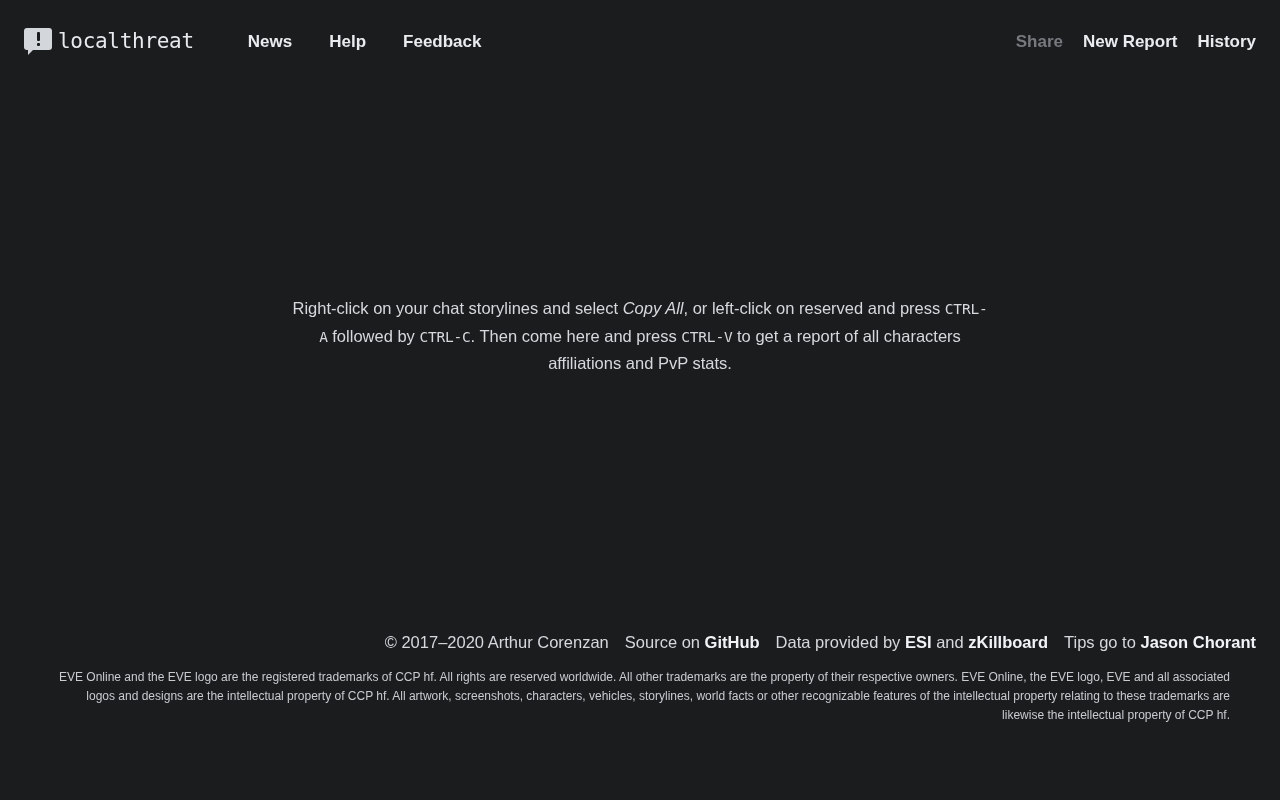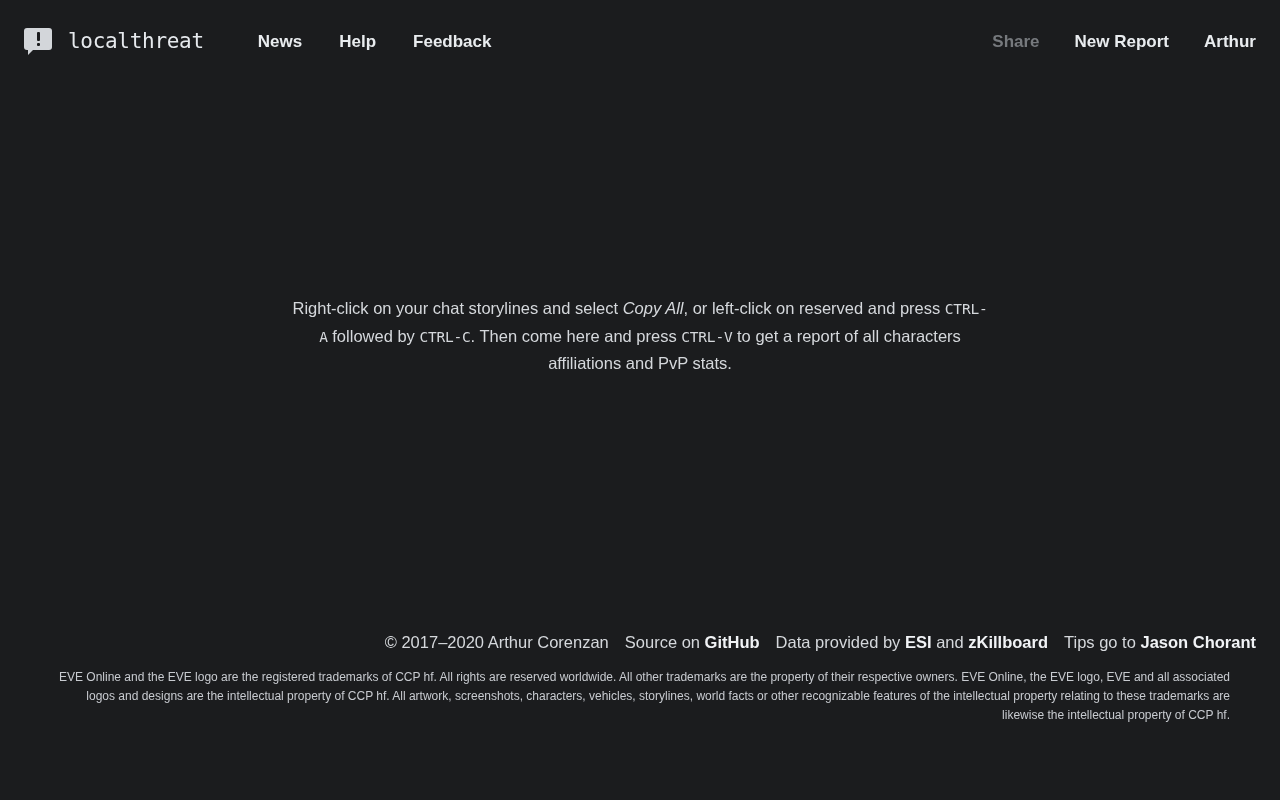--- a/index.html
+++ b/index.html
@@ -20,21 +20,21 @@
   
   .header {
     height: 82px;
     display: flex;
     align-items: center;
     padding: 0 24px 0 24px;
   }
   .brand {
     display: flex;
     align-items: center;
-    gap: 16px;
+    gap: 6px;
     text-decoration: none;
     margin-right: 54px;
   }
   .logo-mark {
     width: 28px;
     height: 26px;
     position: relative;
     flex: 0 0 auto;
   }
   .logo-mark .bubble {
@@ -80,21 +80,21 @@
   }
 
   .nav-left {
     display: flex;
     align-items: center;
     gap: 37px;
   }
   .nav-right {
     display: flex;
     align-items: center;
-    gap: 35px;
+    gap: 20px;
     margin-left: auto;
     text-align: center;
   }
   .nav-link {
     font-size: 17px;
     font-weight: bold;
     color: #e9ecef;
     text-decoration: none;
     line-height: 1;
     white-space: nowrap;
@@ -185,21 +185,21 @@
 
   <nav class="nav-left">
     <a class="nav-link" href="#">News</a>
     <a class="nav-link" href="#">Help</a>
     <a class="nav-link" href="#">Feedback</a>
   </nav>
 
   <nav class="nav-right">
     <a class="nav-link muted" href="#">Share</a>
     <a class="nav-link" href="#">New Report</a>
-    <a class="nav-link" href="#">Arthur</a>
+    <a class="nav-link" href="#">History</a>
   </nav>
 
 </header>
 
 <main class="main">
 
 
   <p class="empty-desc"><span>Right-click on your chat storylines and select </span><em>Copy All</em><span>, or left-click on reserved and press </span><code>CTRL-A</code><span> followed by </span><code>CTRL-C</code><span>. Then come here and press </span><code>CTRL-V</code><span> to get a report of all characters affiliations and PvP stats.</span></p>
 
 </main>

